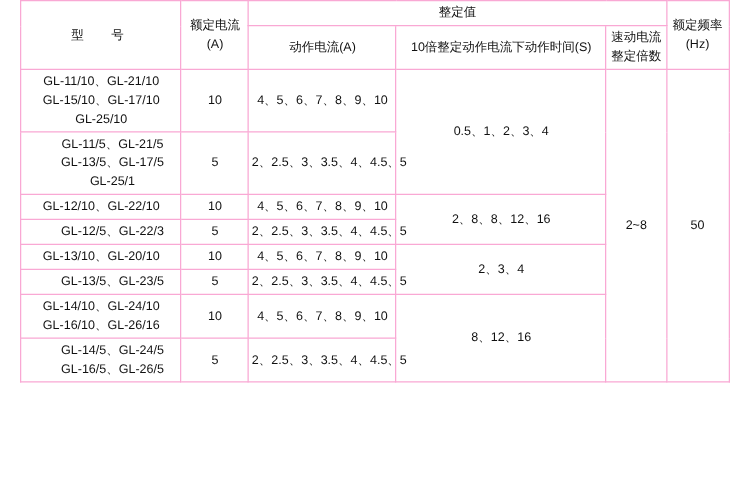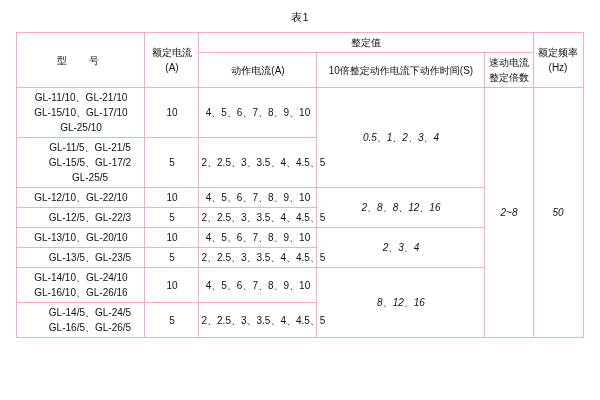--- a/index.html
+++ b/index.html
@@ -71,35 +71,33 @@
   }
   .model-line {
     display: block;
   }
   .vals {
     font-size: 10px;
     white-space: nowrap;
   }
   .big-cell {
     font-size: 10px;
-    font-style: italic;
   }
   .col-model { width: 128px; }
   .col-cur { width: 54px; }
   .col-act { width: 118px; }
   .col-time { width: 168px; }
   .col-speed { width: 48px; }
   .col-freq { width: 50px; }
 </style>
 </head>
 <body>
 
 <div class="page">
 
-  <div class="caption">表1</div>
 
   <table class="spec">
     <colgroup>
       <col class="col-model">
       <col class="col-cur">
       <col class="col-act">
       <col class="col-time">
       <col class="col-speed">
       <col class="col-freq">
     </colgroup>
@@ -125,22 +123,22 @@
         <td>10</td>
         <td class="vals">4、5、6、7、8、9、10</td>
         <td class="big-cell" rowspan="2">0.5、1、2、3、4</td>
         <td class="big-cell" rowspan="8">2~8</td>
         <td class="big-cell" rowspan="8">50</td>
       </tr>
 
       <tr>
         <td class="models indent">
           <span class="model-line">GL-11/5、GL-21/5</span>
-          <span class="model-line">GL-15/5、GL-17/2</span>
-          <span class="model-line">GL-25/5</span>
+          <span class="model-line">GL-13/5、GL-17/5</span>
+          <span class="model-line">GL-25/1</span>
         </td>
         <td>5</td>
         <td class="vals">2、2.5、3、3.5、4、4.5、5</td>
       </tr>
 
       <tr>
         <td class="models">
           <span class="model-line">GL-12/10、GL-22/10</span>
         </td>
         <td>10</td>

